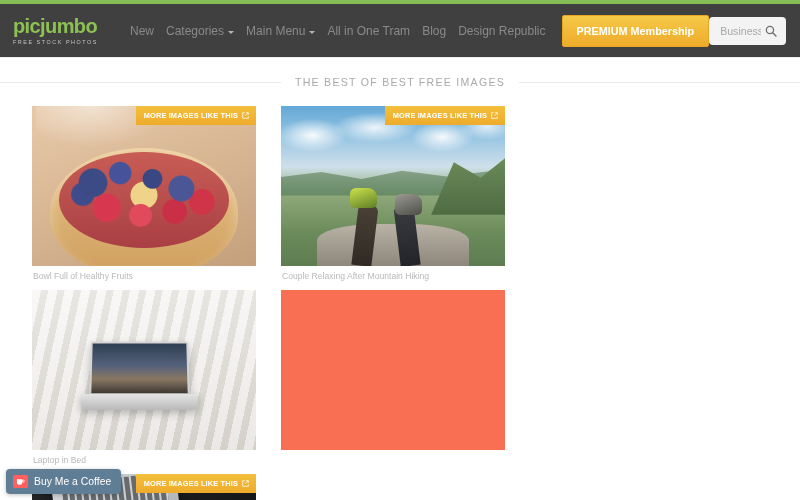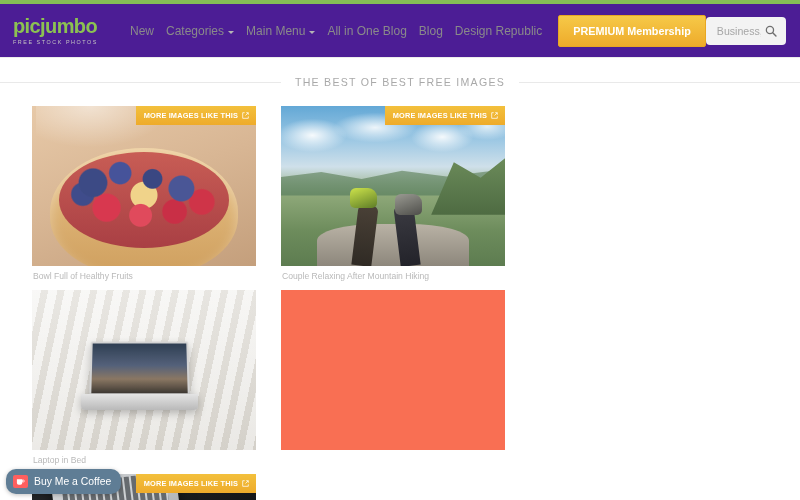--- a/index.html
+++ b/index.html
@@ -10,21 +10,21 @@
     color:#444;
     -webkit-font-smoothing:antialiased;
   }
 
   
   .top-strip{ height:4px; width:100%; background:#85bd55; }
 
   
   .header{
     height:54px; width:100%;
-    background:#4c1d95;
+    background:#404040;
     border-bottom:1px solid #ececec;
     display:flex; align-items:center;
     padding:0 14px 0 13px;
     position:relative;
   }
   .logo-block{ width:100px; flex:0 0 auto; padding-top:1px; }
   .logo-word{
     font-size:20px; font-weight:bold; letter-spacing:-0.6px;
     color:#8cc152; line-height:19px;
   }
@@ -269,21 +269,21 @@
     opacity:.9; border-radius:2px;
   }
 
   
   .bmc{
     position:fixed; left:6px; bottom:6px;
     display:flex; align-items:center; gap:6px;
     background:#5f7d95;
     color:#ffffff;
     padding:6px 10px 6px 7px;
-    border-radius:10px;
+    border-radius:4px;
     font-size:10.4px;
     cursor:pointer;
     box-shadow:0 1px 4px rgba(0,0,0,.25);
     z-index:40;
   }
   .bmc-icon{
     width:15px; height:13px; background:#ff5f5f;
     border-radius:2px; display:flex; align-items:center; justify-content:center;
     flex:0 0 auto;
   }
@@ -304,21 +304,21 @@
     <div class="nav-item">
       <span>New</span>
     </div>
     <div class="nav-item">
       <span>Categories</span><i class="caret"></i>
     </div>
     <div class="nav-item">
       <span>Main Menu</span><i class="caret"></i>
     </div>
     <div class="nav-item">
-      <span>All in One Blog</span>
+      <span>All in One Tram</span>
     </div>
     <div class="nav-item">
       <span>Blog</span>
     </div>
     <div class="nav-item">
       <span>Design Republic</span>
     </div>
     <div class="premium-btn">PREMIUM Membership</div>
   </nav>
 

